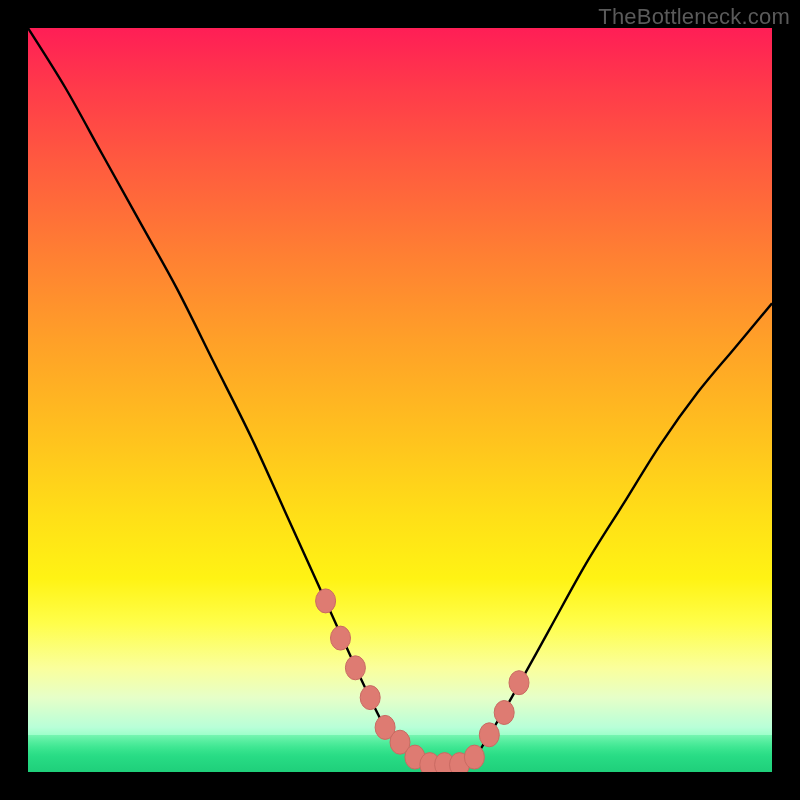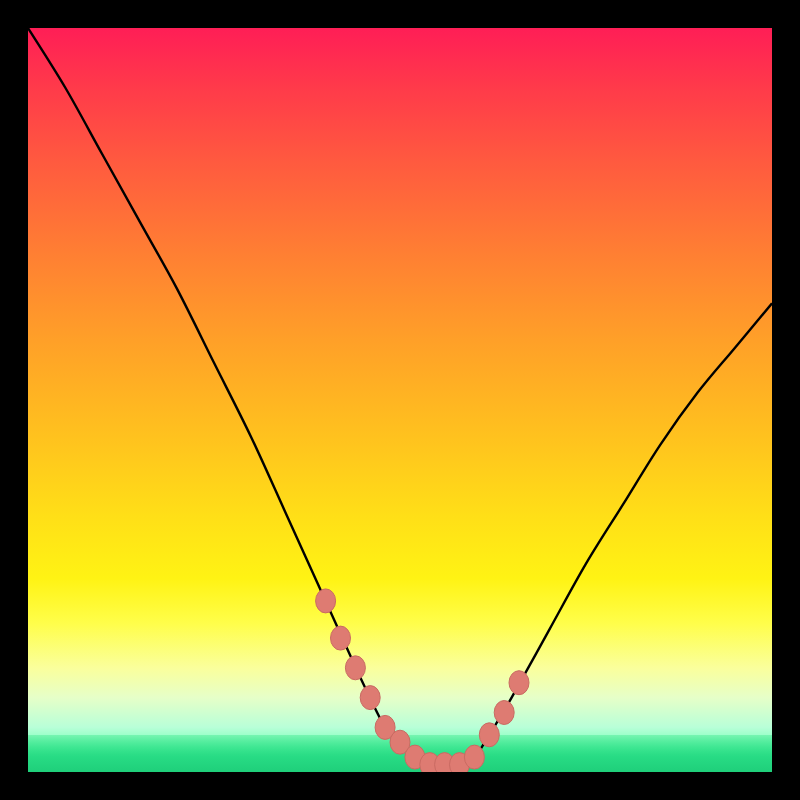--- a/index.html
+++ b/index.html
@@ -90,13 +90,14 @@
           <ellipse cx="416.6" cy="736.6" rx="10" ry="12" fill="#DE7B72" stroke="#C96A62" stroke-width="1"></ellipse>
           <ellipse cx="431.5" cy="736.6" rx="10" ry="12" fill="#DE7B72" stroke="#C96A62" stroke-width="1"></ellipse>
           <ellipse cx="446.4" cy="729.1" rx="10" ry="12" fill="#DE7B72" stroke="#C96A62" stroke-width="1"></ellipse>
           <ellipse cx="461.3" cy="706.8" rx="10" ry="12" fill="#DE7B72" stroke="#C96A62" stroke-width="1"></ellipse>
           <ellipse cx="476.2" cy="684.5" rx="10" ry="12" fill="#DE7B72" stroke="#C96A62" stroke-width="1"></ellipse>
           <ellipse cx="491.0" cy="654.7" rx="10" ry="12" fill="#DE7B72" stroke="#C96A62" stroke-width="1"></ellipse>
         </g>
     </svg>
   </div>
 
+  <div class="watermark">TheBottleneck.com</div>
 </div>
 
 </body></html>

